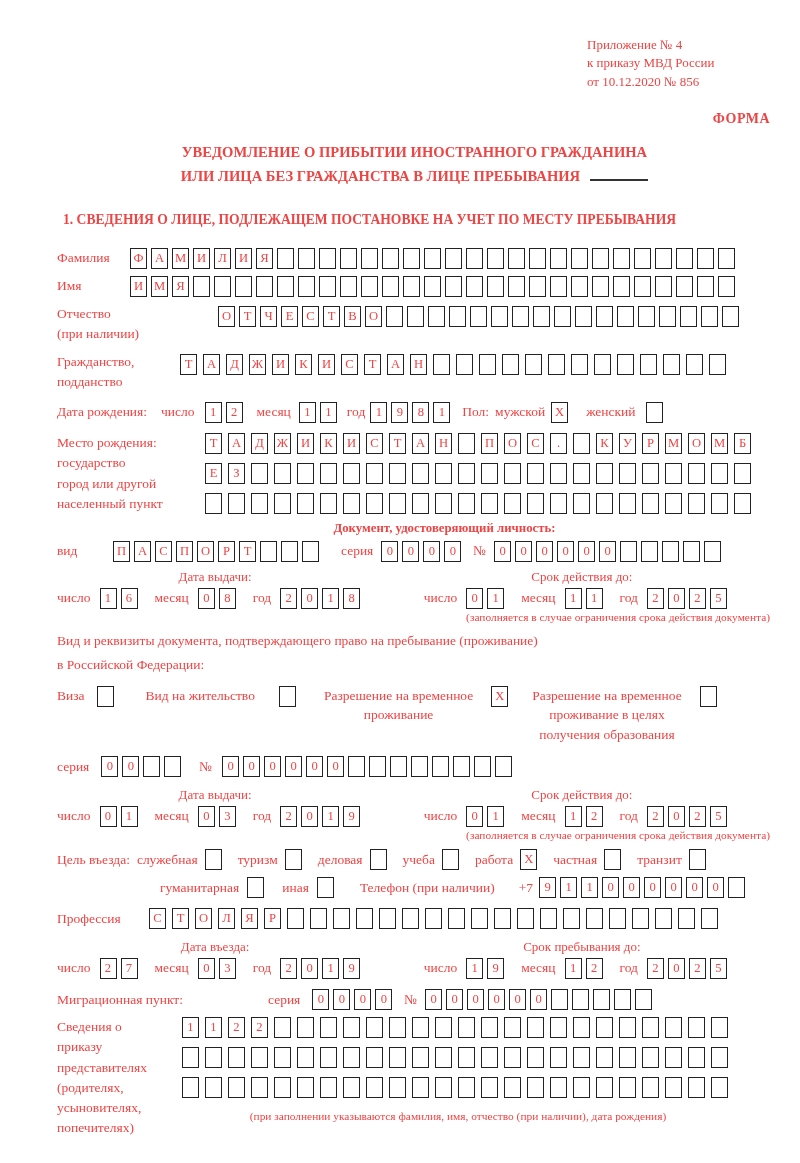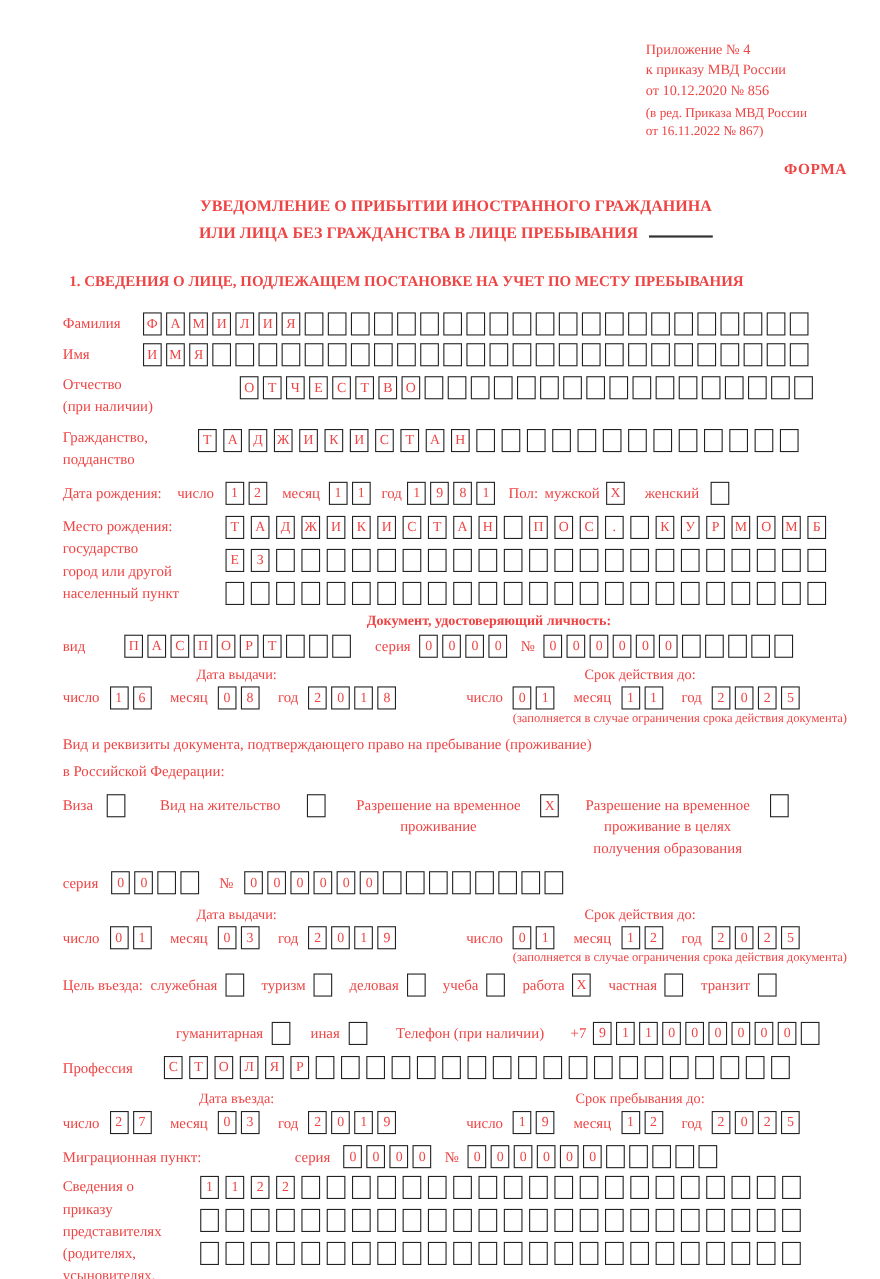--- a/index.html
+++ b/index.html
@@ -29,43 +29,39 @@
   .dategroup{white-space:nowrap;}
   .dg-head{text-align:center;font-size:13px;margin-bottom:3px;}
   .dg-row .lbl{margin-right:5px;}
   .dg-row .boxes{margin-right:9px;}
   .rightgroup{margin-left:auto;margin-right:32px;}
   .note{font-size:11.4px;text-align:right;margin:1px 2px 8px 0;}
   .ckrow{display:flex;align-items:flex-start;margin:10px 0 12px;}
   .ckitem{display:flex;align-items:flex-start;margin-right:14px;}
   .ckitem .lbl{margin-right:8px;}
   .ck-center{text-align:center;line-height:1.45;}
-  .purpose{display:flex;align-items:center;flex-wrap:nowrap;margin-bottom:23px;}
+  .purpose{display:flex;align-items:center;flex-wrap:nowrap;margin-bottom:7px;}
   .purpose .lbl{margin-right:7px;}
   .purpose .boxes{margin-right:12px;}
   .phone-row{display:flex;align-items:center;margin:2px 0 10px 103px;}
   .phone-row .lbl{margin-right:8px;}
   .legal{display:flex;align-items:flex-start;margin-top:4px;}
   .legal .labelcol{width:125px;}
   .legal .boxrows > div{margin-bottom:9px;}
   .legal-note{font-size:11.4px;margin-top:12px;text-align:center;}
 </style>
 </head>
 <body>
 
 <div class="page">
 
   <div class="top-right">
     <div>Приложение № 4</div>
     <div>к приказу МВД России</div>
     <div>от 10.12.2020 № 856</div>
-    <div class="small">
-      <div>(в ред. Приказа МВД России</div>
-      <div>от 16.11.2022 № 867)</div>
-    </div>
   </div>
 
   <div class="forma">ФОРМА</div>
 
   <div class="title">
     <div>УВЕДОМЛЕНИЕ О ПРИБЫТИИ ИНОСТРАННОГО ГРАЖДАНИНА</div>
     <div>
       <span>ИЛИ ЛИЦА БЕЗ ГРАЖДАНСТВА В ЛИЦЕ ПРЕБЫВАНИЯ</span><span class="blankline"></span>
     </div>
   </div>
@@ -297,16 +293,17 @@
       <div>приказу</div>
       <div>представителях</div>
       <div>(родителях,</div>
       <div>усыновителях,</div>
       <div>попечителях)</div>
     </div>
     <div class="boxrows">
       <div><span class="boxes sp"><span class="cell">1</span><span class="cell">1</span><span class="cell">2</span><span class="cell">2</span><span class="cell"></span><span class="cell"></span><span class="cell"></span><span class="cell"></span><span class="cell"></span><span class="cell"></span><span class="cell"></span><span class="cell"></span><span class="cell"></span><span class="cell"></span><span class="cell"></span><span class="cell"></span><span class="cell"></span><span class="cell"></span><span class="cell"></span><span class="cell"></span><span class="cell"></span><span class="cell"></span><span class="cell"></span><span class="cell"></span></span></div>
       <div><span class="boxes sp"><span class="cell"></span><span class="cell"></span><span class="cell"></span><span class="cell"></span><span class="cell"></span><span class="cell"></span><span class="cell"></span><span class="cell"></span><span class="cell"></span><span class="cell"></span><span class="cell"></span><span class="cell"></span><span class="cell"></span><span class="cell"></span><span class="cell"></span><span class="cell"></span><span class="cell"></span><span class="cell"></span><span class="cell"></span><span class="cell"></span><span class="cell"></span><span class="cell"></span><span class="cell"></span><span class="cell"></span></span></div>
       <div><span class="boxes sp"><span class="cell"></span><span class="cell"></span><span class="cell"></span><span class="cell"></span><span class="cell"></span><span class="cell"></span><span class="cell"></span><span class="cell"></span><span class="cell"></span><span class="cell"></span><span class="cell"></span><span class="cell"></span><span class="cell"></span><span class="cell"></span><span class="cell"></span><span class="cell"></span><span class="cell"></span><span class="cell"></span><span class="cell"></span><span class="cell"></span><span class="cell"></span><span class="cell"></span><span class="cell"></span><span class="cell"></span></span></div>
+      <div class="legal-note">(при заполнении указываются фамилия, имя, отчество (при наличии), дата рождения)</div>
     </div>
   </div>
 
 </div>
 
 </body></html>

